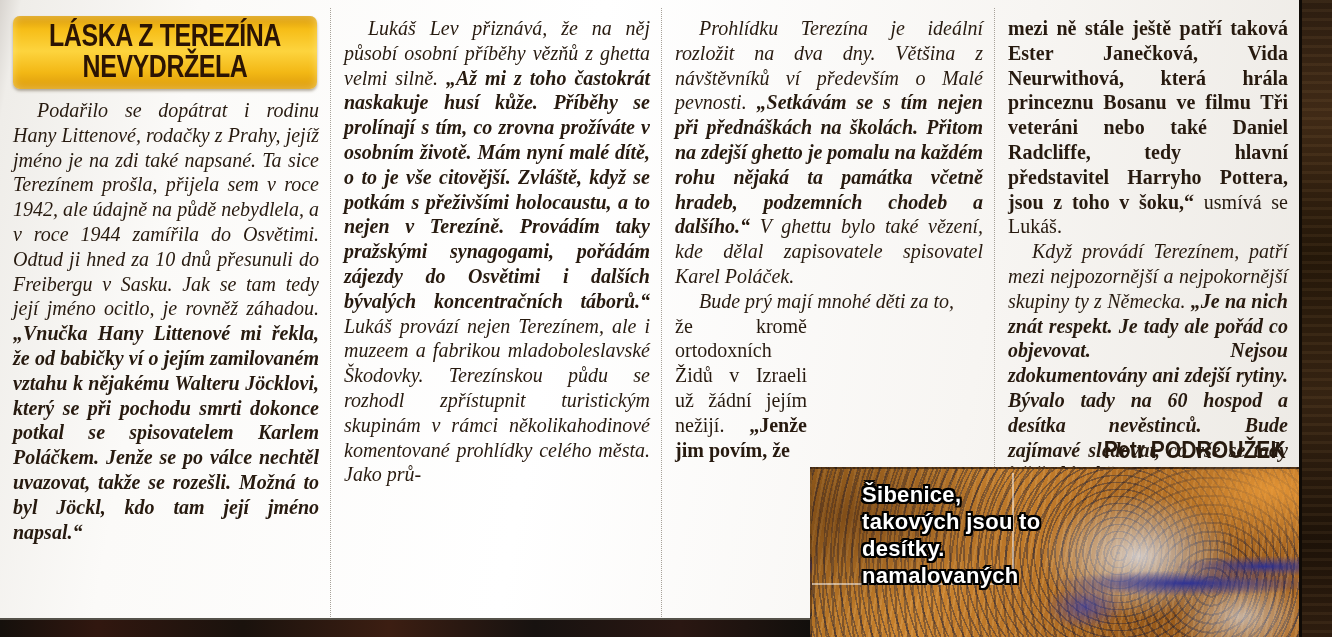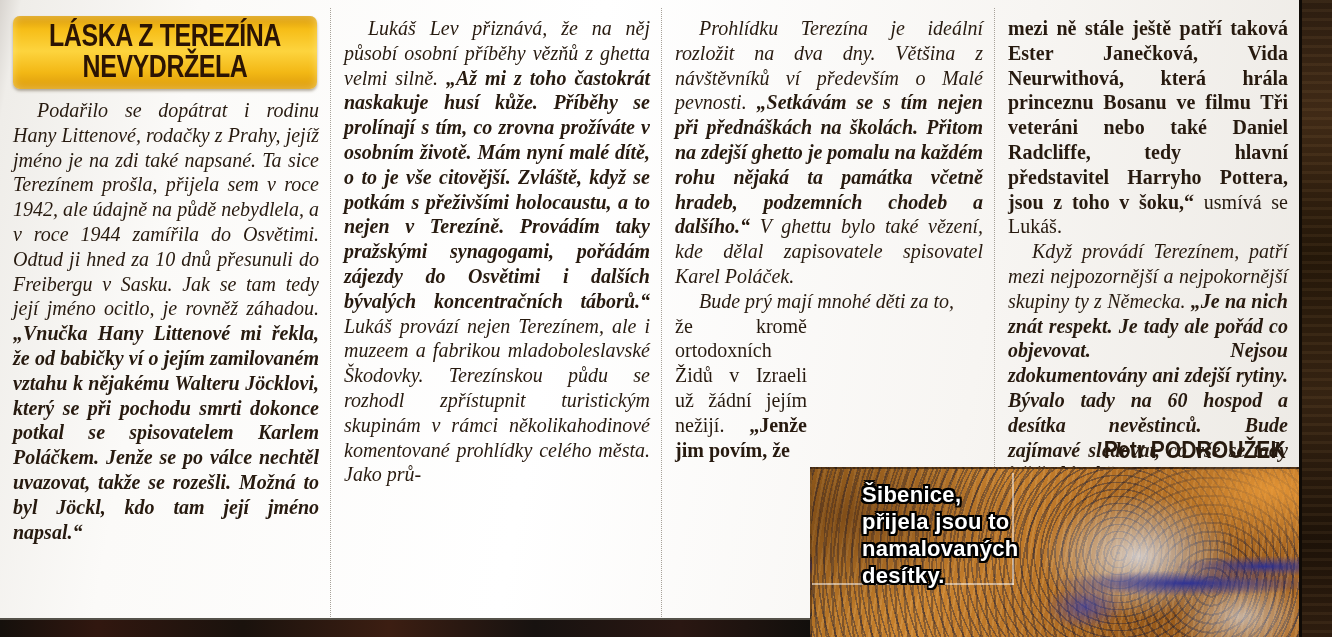--- a/index.html
+++ b/index.html
@@ -123,22 +123,22 @@
       </div>
   </div>
 
   <div class="byline">Petr PODROUŽEK</div>
 
   <div class="photo-main">
     <div class="frame-line v"></div>
     <div class="frame-line h"></div>
     <div class="caption">
       <div>Šibenice,</div>
-      <div>přijela jsou to</div>
+      <div>takových jsou to</div>
+      <div>desítky.</div>
       <div>namalovaných</div>
-      <div>desítky.</div>
     </div>
   </div>
 
   <div class="strip-bottom"></div>
   <div class="strip-right"></div>
 
 </div>
 
 </body></html>

